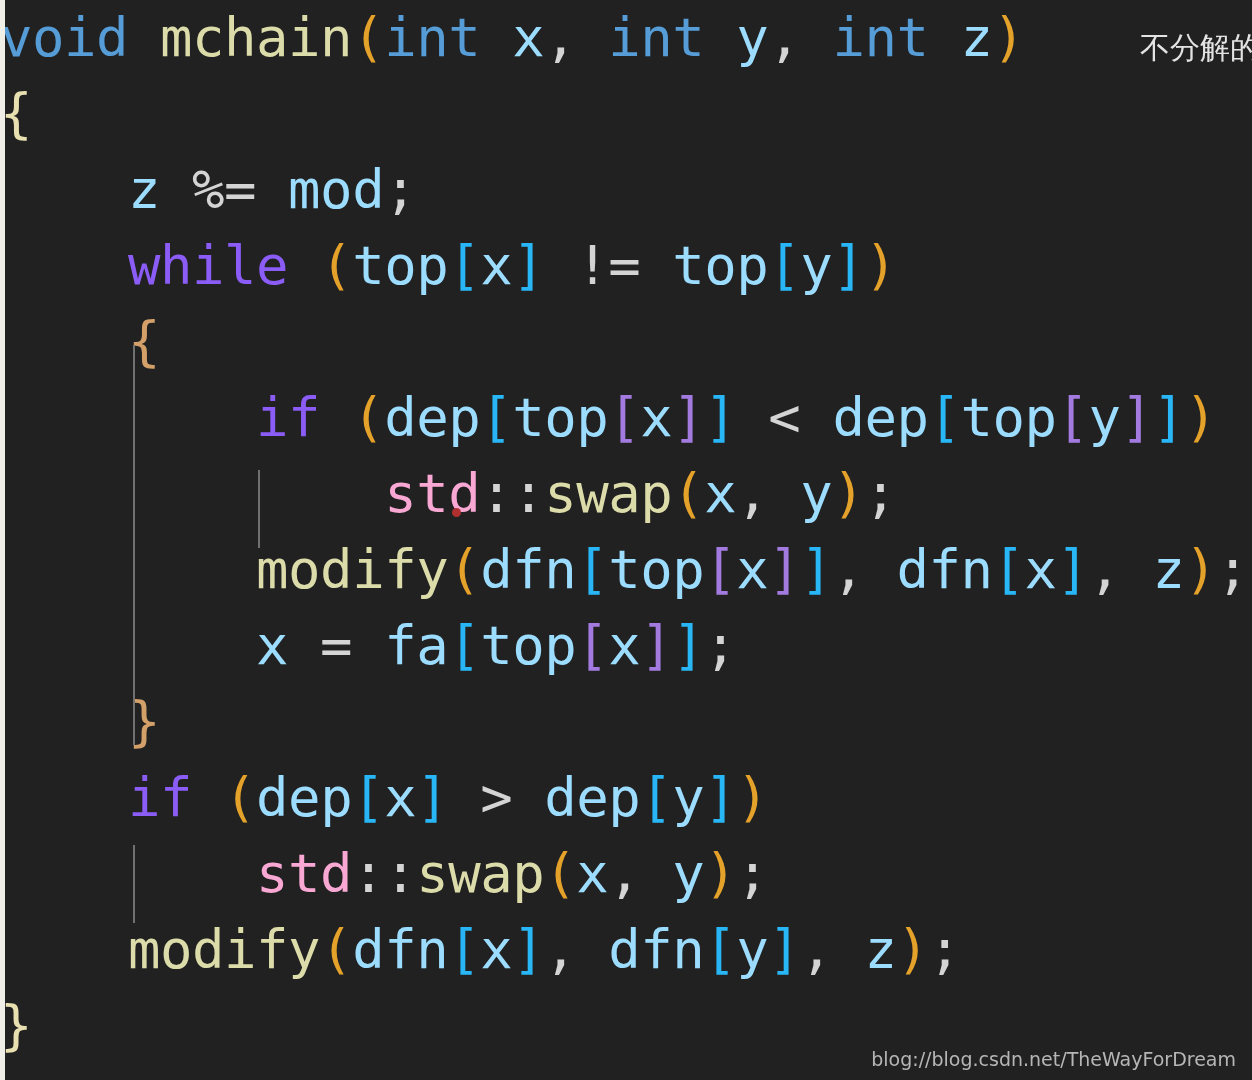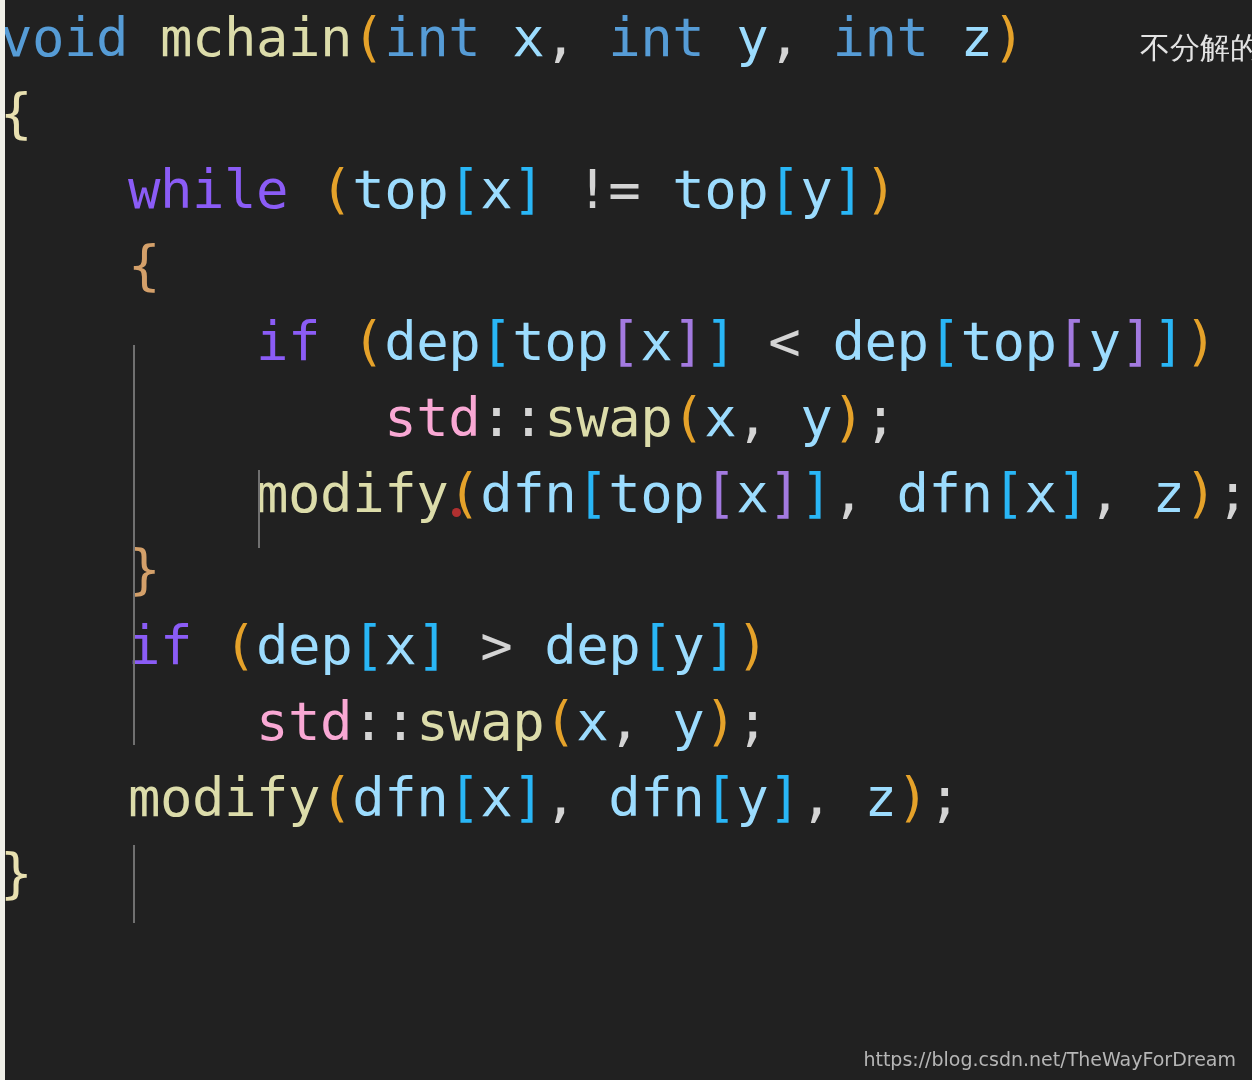--- a/index.html
+++ b/index.html
@@ -112,32 +112,34 @@
 
   <div class="code-area">
     <div id="guides">
         <div class="guide" style="left: 133px; top: 345px; height: 400px;"></div>
         <div class="guide" style="left: 258px; top: 470px; height: 78px;"></div>
         <div class="guide" style="left: 133px; top: 845px; height: 78px;"></div>
       </div>
     <div id="lines">
         <div class="code-line"><span class="t-kw">void</span><span class="t-op"> </span><span class="t-fn">mchain</span><span class="t-paren">(</span><span class="t-kw">int</span><span class="t-op"> </span><span class="t-var">x</span><span class="t-op">, </span><span class="t-kw">int</span><span class="t-op"> </span><span class="t-var">y</span><span class="t-op">, </span><span class="t-kw">int</span><span class="t-op"> </span><span class="t-var">z</span><span class="t-paren">)</span></div>
         <div class="code-line"><span class="t-brace-out">{</span></div>
+        <div class="code-line"><span class="t-op">    </span><span class="t-var">z</span><span class="t-op"> %= </span><span class="t-var">mod</span><span class="t-op">;</span></div>
         <div class="code-line"><span class="t-op">    </span><span class="t-ctrl">while</span><span class="t-op"> </span><span class="t-paren">(</span><span class="t-var">top</span><span class="t-brk1">[</span><span class="t-var">x</span><span class="t-brk1">]</span><span class="t-op"> != </span><span class="t-var">top</span><span class="t-brk1">[</span><span class="t-var">y</span><span class="t-brk1">]</span><span class="t-paren">)</span></div>
         <div class="code-line"><span class="t-op">    </span><span class="t-brace-in">{</span></div>
         <div class="code-line"><span class="t-op">        </span><span class="t-ctrl">if</span><span class="t-op"> </span><span class="t-paren">(</span><span class="t-var">dep</span><span class="t-brk1">[</span><span class="t-var">top</span><span class="t-brk2">[</span><span class="t-var">x</span><span class="t-brk2">]</span><span class="t-brk1">]</span><span class="t-op"> &lt; </span><span class="t-var">dep</span><span class="t-brk1">[</span><span class="t-var">top</span><span class="t-brk2">[</span><span class="t-var">y</span><span class="t-brk2">]</span><span class="t-brk1">]</span><span class="t-paren">)</span></div>
         <div class="code-line"><span class="t-op">            </span><span class="t-ns">std</span><span class="t-op">::</span><span class="t-fn">swap</span><span class="t-paren">(</span><span class="t-var">x</span><span class="t-op">, </span><span class="t-var">y</span><span class="t-paren">)</span><span class="t-op">;</span></div>
         <div class="code-line"><span class="t-op">        </span><span class="t-fn">modify</span><span class="t-paren">(</span><span class="t-var">dfn</span><span class="t-brk1">[</span><span class="t-var">top</span><span class="t-brk2">[</span><span class="t-var">x</span><span class="t-brk2">]</span><span class="t-brk1">]</span><span class="t-op">, </span><span class="t-var">dfn</span><span class="t-brk1">[</span><span class="t-var">x</span><span class="t-brk1">]</span><span class="t-op">, </span><span class="t-var">z</span><span class="t-paren">)</span><span class="t-op">;</span></div>
+        <div class="code-line"><span class="t-op">        </span><span class="t-var">x</span><span class="t-op"> = </span><span class="t-var">fa</span><span class="t-brk1">[</span><span class="t-var">top</span><span class="t-brk2">[</span><span class="t-var">x</span><span class="t-brk2">]</span><span class="t-brk1">]</span><span class="t-op">;</span></div>
         <div class="code-line"><span class="t-op">    </span><span class="t-brace-in">}</span></div>
         <div class="code-line"><span class="t-op">    </span><span class="t-ctrl">if</span><span class="t-op"> </span><span class="t-paren">(</span><span class="t-var">dep</span><span class="t-brk1">[</span><span class="t-var">x</span><span class="t-brk1">]</span><span class="t-op"> &gt; </span><span class="t-var">dep</span><span class="t-brk1">[</span><span class="t-var">y</span><span class="t-brk1">]</span><span class="t-paren">)</span></div>
         <div class="code-line"><span class="t-op">        </span><span class="t-ns">std</span><span class="t-op">::</span><span class="t-fn">swap</span><span class="t-paren">(</span><span class="t-var">x</span><span class="t-op">, </span><span class="t-var">y</span><span class="t-paren">)</span><span class="t-op">;</span></div>
         <div class="code-line"><span class="t-op">    </span><span class="t-fn">modify</span><span class="t-paren">(</span><span class="t-var">dfn</span><span class="t-brk1">[</span><span class="t-var">x</span><span class="t-brk1">]</span><span class="t-op">, </span><span class="t-var">dfn</span><span class="t-brk1">[</span><span class="t-var">y</span><span class="t-brk1">]</span><span class="t-op">, </span><span class="t-var">z</span><span class="t-paren">)</span><span class="t-op">;</span></div>
         <div class="code-line"><span class="t-brace-out">}</span></div>
       </div>
   </div>
 
   <div class="cursor-dot"></div>
 
   <div class="cjk-caption">不分解的</div>
 
-  <div class="watermark">https://blog.csdn.net/TheWayForDream</div>
+  <div class="watermark">blog://blog.csdn.net/TheWayForDream</div>
 
 </div>
 
 </body></html>

